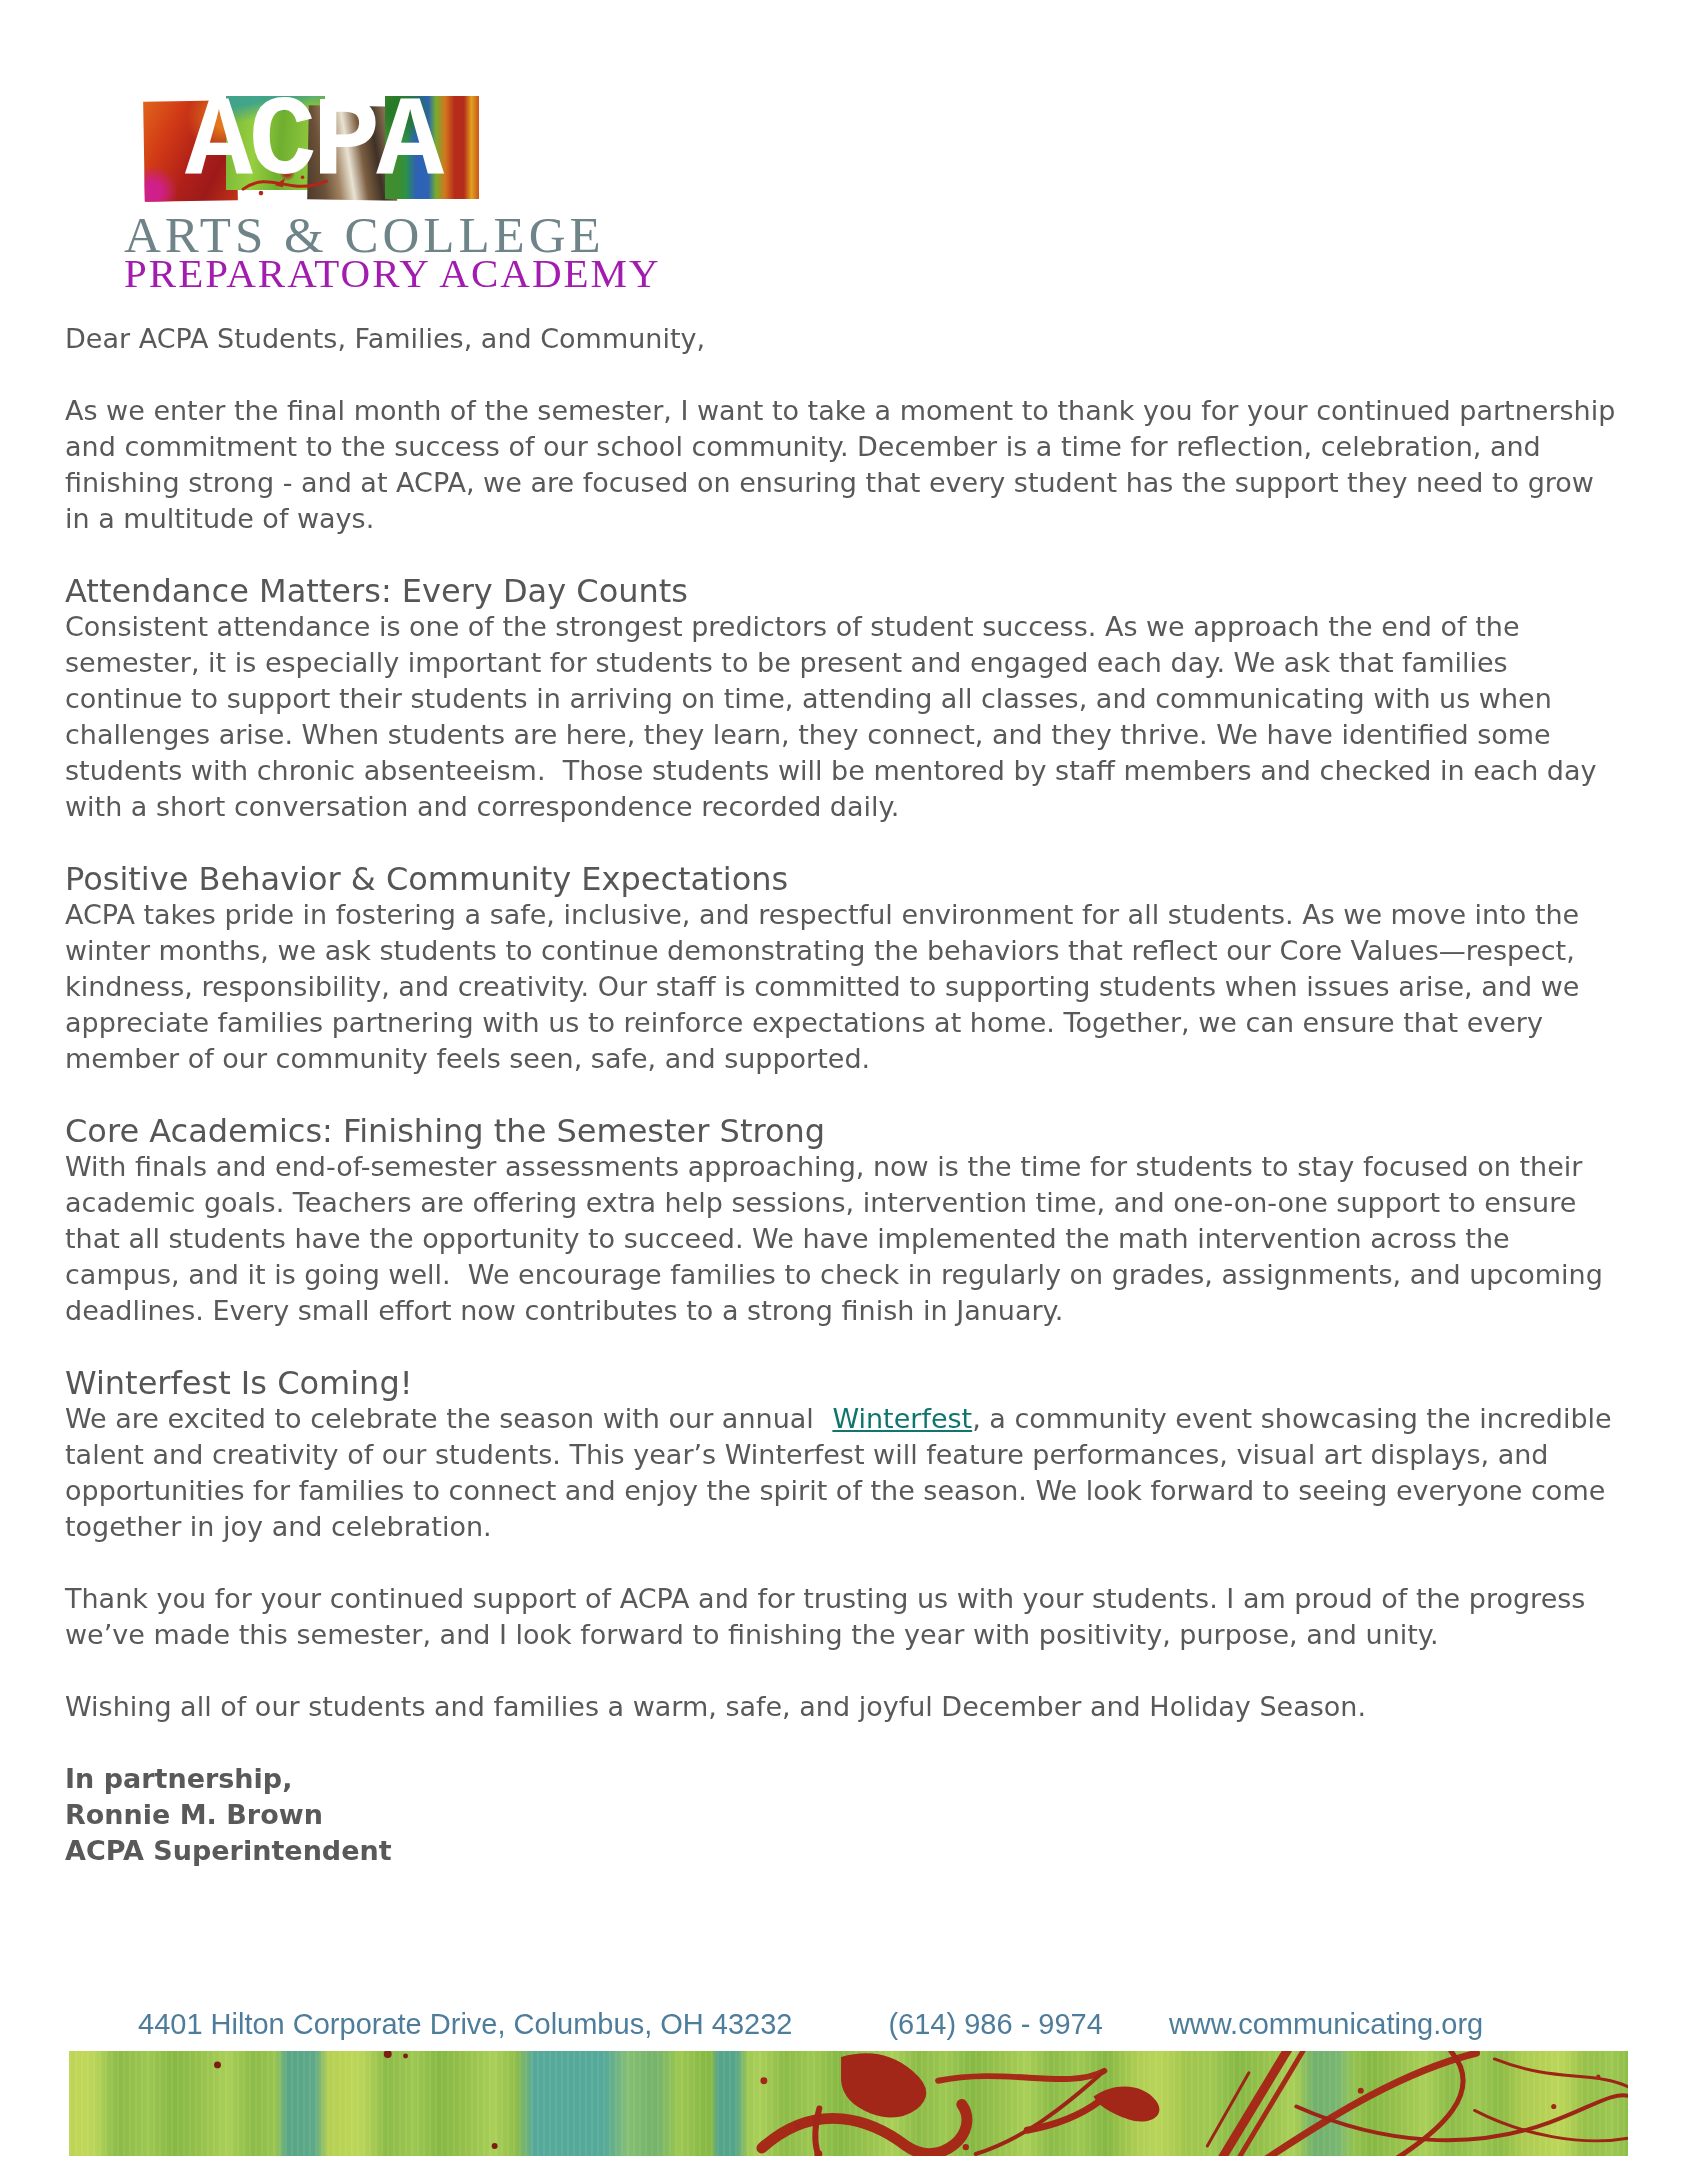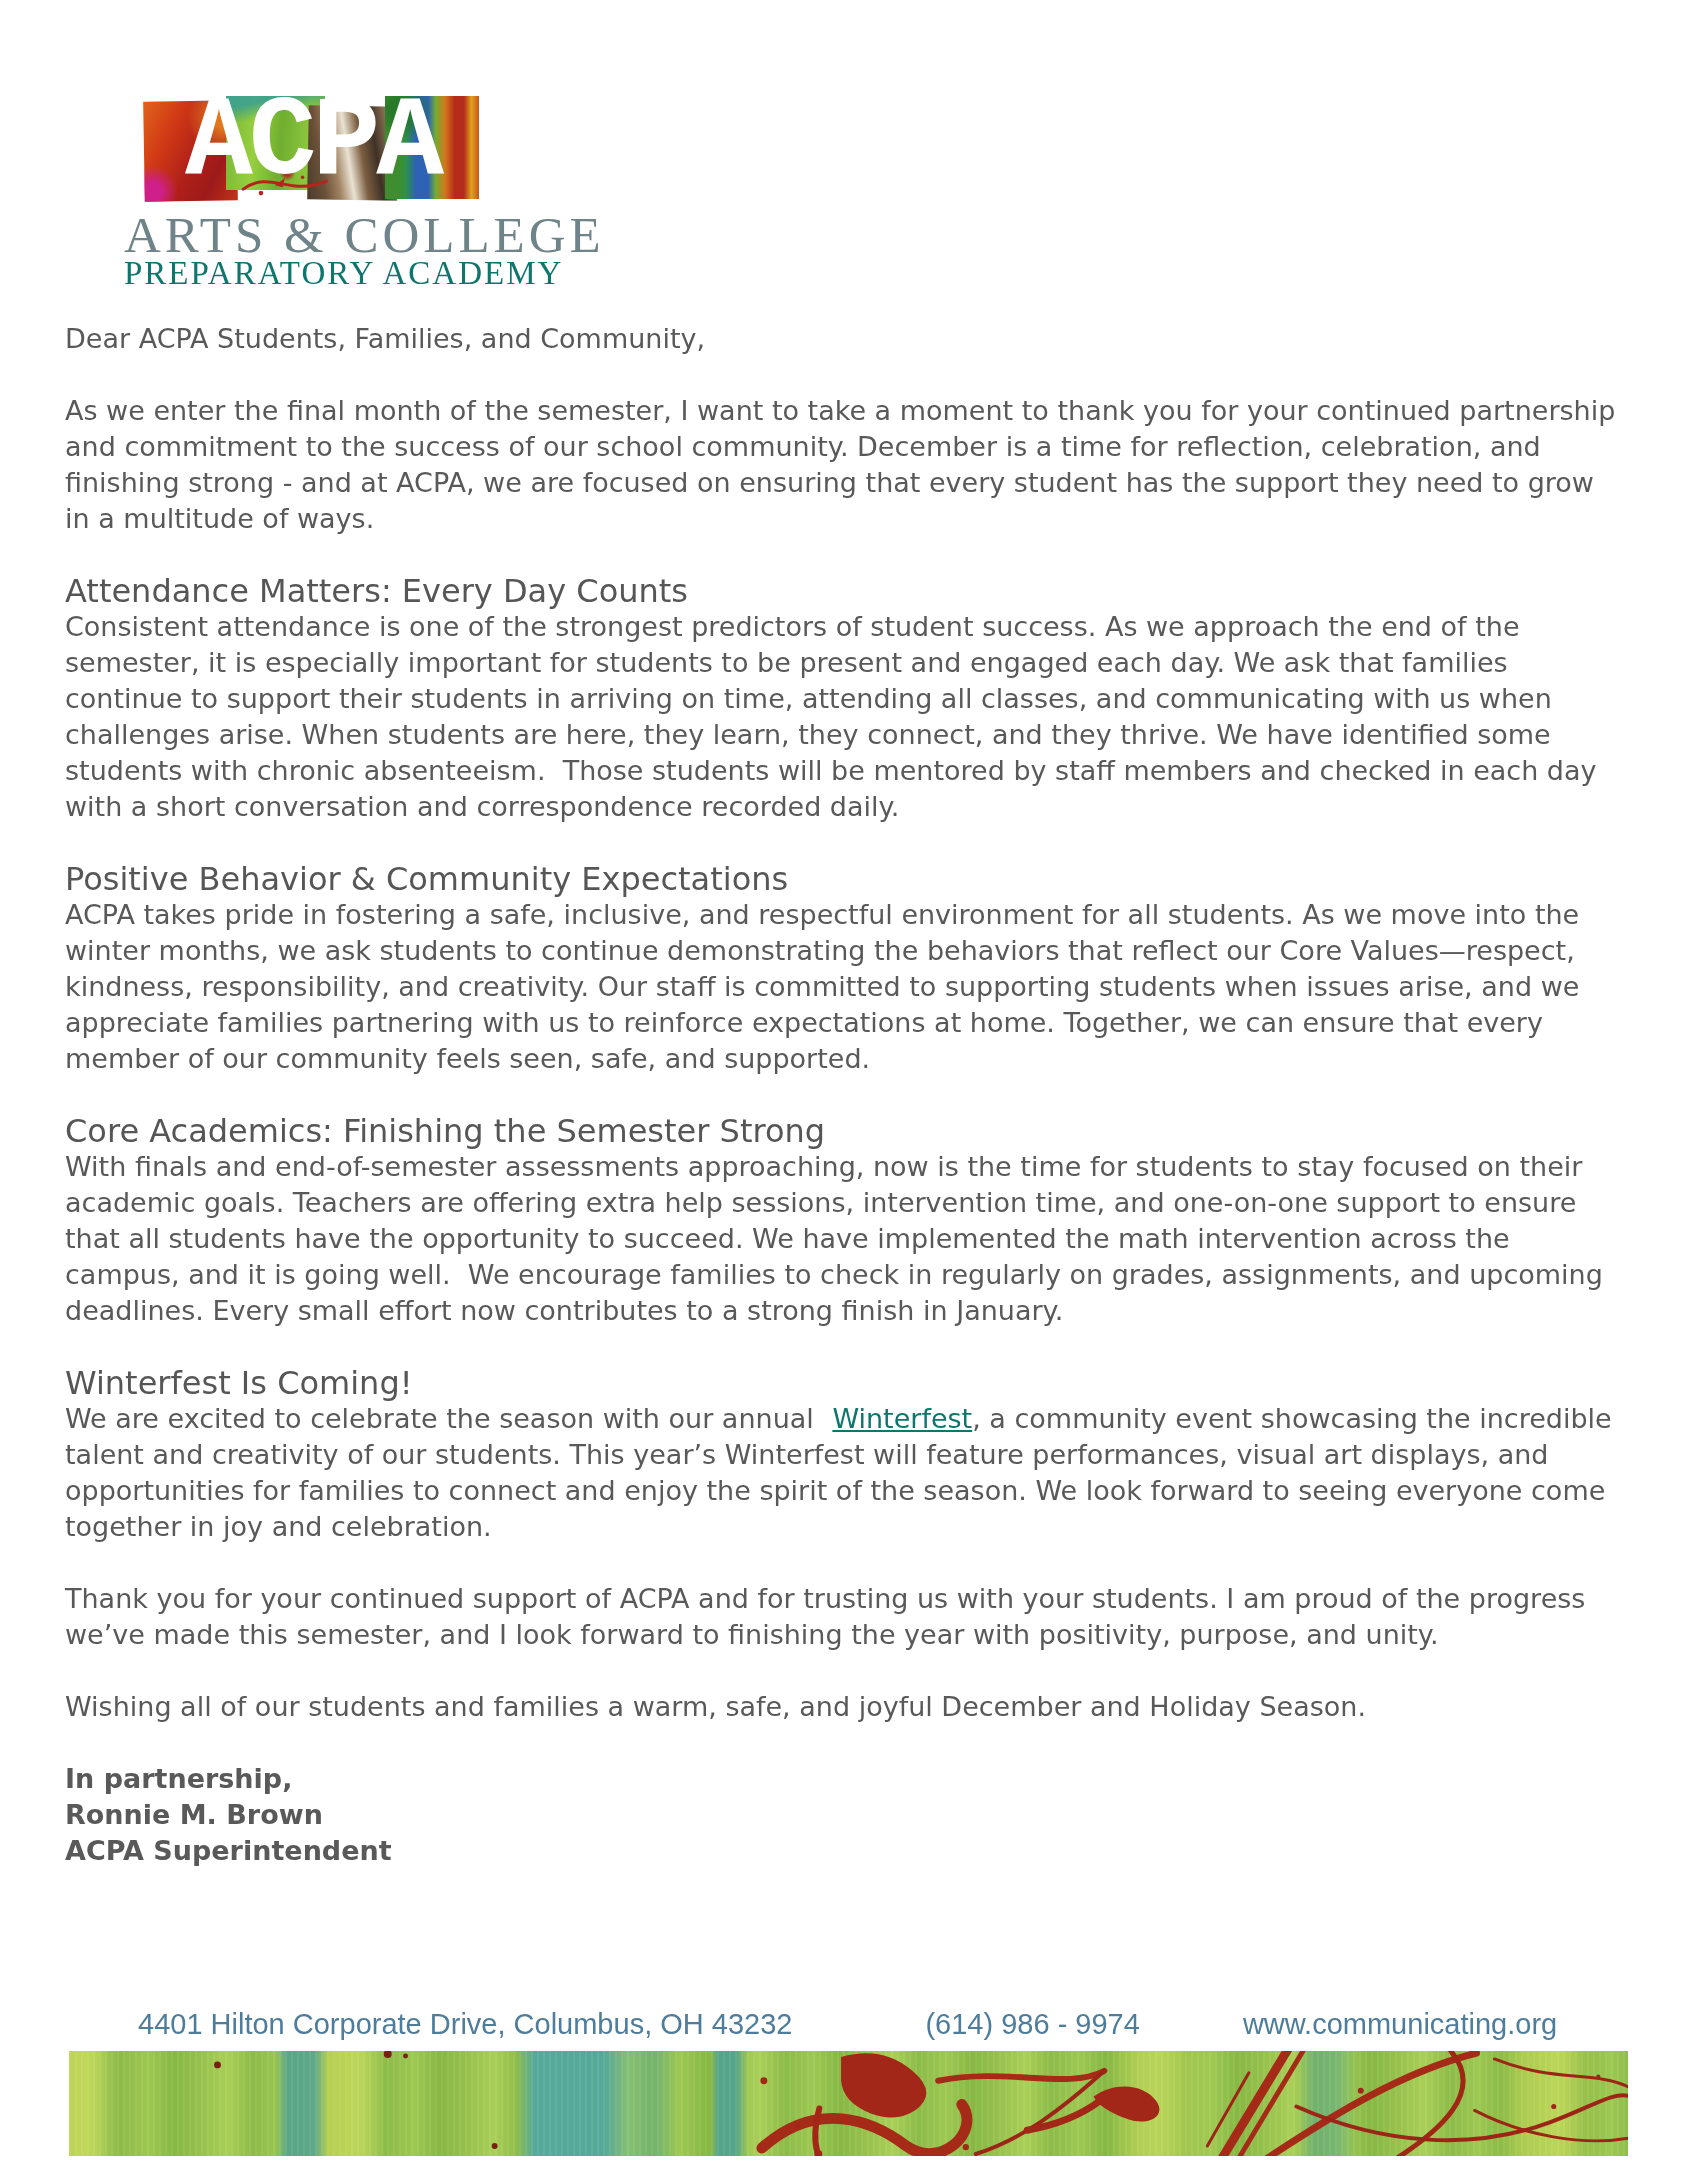--- a/index.html
+++ b/index.html
@@ -40,40 +40,40 @@
     color:#ffffff;white-space:nowrap;font-family:Liberation Mono, monospace;
   }
   .logo-line1{
     margin-top:9px;width:376px;margin-left:-20px;text-align:center;
     font-family:"Liberation Serif", serif;
     font-size:51px;line-height:42px;letter-spacing:4px;color:#6f8489;white-space:nowrap;
   }
   .logo-line2{
     width:376px;margin-left:-20px;text-align:left;
     font-family:"Liberation Serif", serif;
-    font-size:33px;line-height:34px;letter-spacing:2px;color:#0f766e;white-space:nowrap;
+    font-size:41px;line-height:34px;letter-spacing:2px;color:#a21caf;white-space:nowrap;
   }
 
   
   .letter{
     position:absolute;left:65px;top:321px;width:1556px;
     font-size:27px;line-height:36px;color:#595959;
   }
   .letter p{margin:0 0 36px 0;white-space:pre-wrap;}
   .letter h3{margin:0;font-size:32px;line-height:36px;font-weight:normal;color:#565656;}
   a.inline-link{color:#0f766e;font-weight:normal;text-decoration:underline;cursor:pointer;margin-left:10px;}
   .signature{font-weight:bold;}
   .signature div{line-height:36px;}
 
   
   .footer-contact{
     position:absolute;left:138px;top:2008px;
     display:flex;align-items:baseline;
     font-family:"Liberation Sans", sans-serif;
-    font-size:29px;color:#4e7d9b;white-space:nowrap;gap:37px;
+    font-size:29px;color:#4e7d9b;white-space:nowrap;
   }
   .footer-phone{margin-left:96px;}
   .footer-site{margin-left:66px;}
 
   
   .paint-band{
     position:absolute;left:69px;top:2051px;width:1559px;height:105px;
     background:
       repeating-linear-gradient(90deg, rgba(255,255,255,.07) 0 2px, rgba(0,0,0,0) 2px 6px),
       linear-gradient(90deg,

